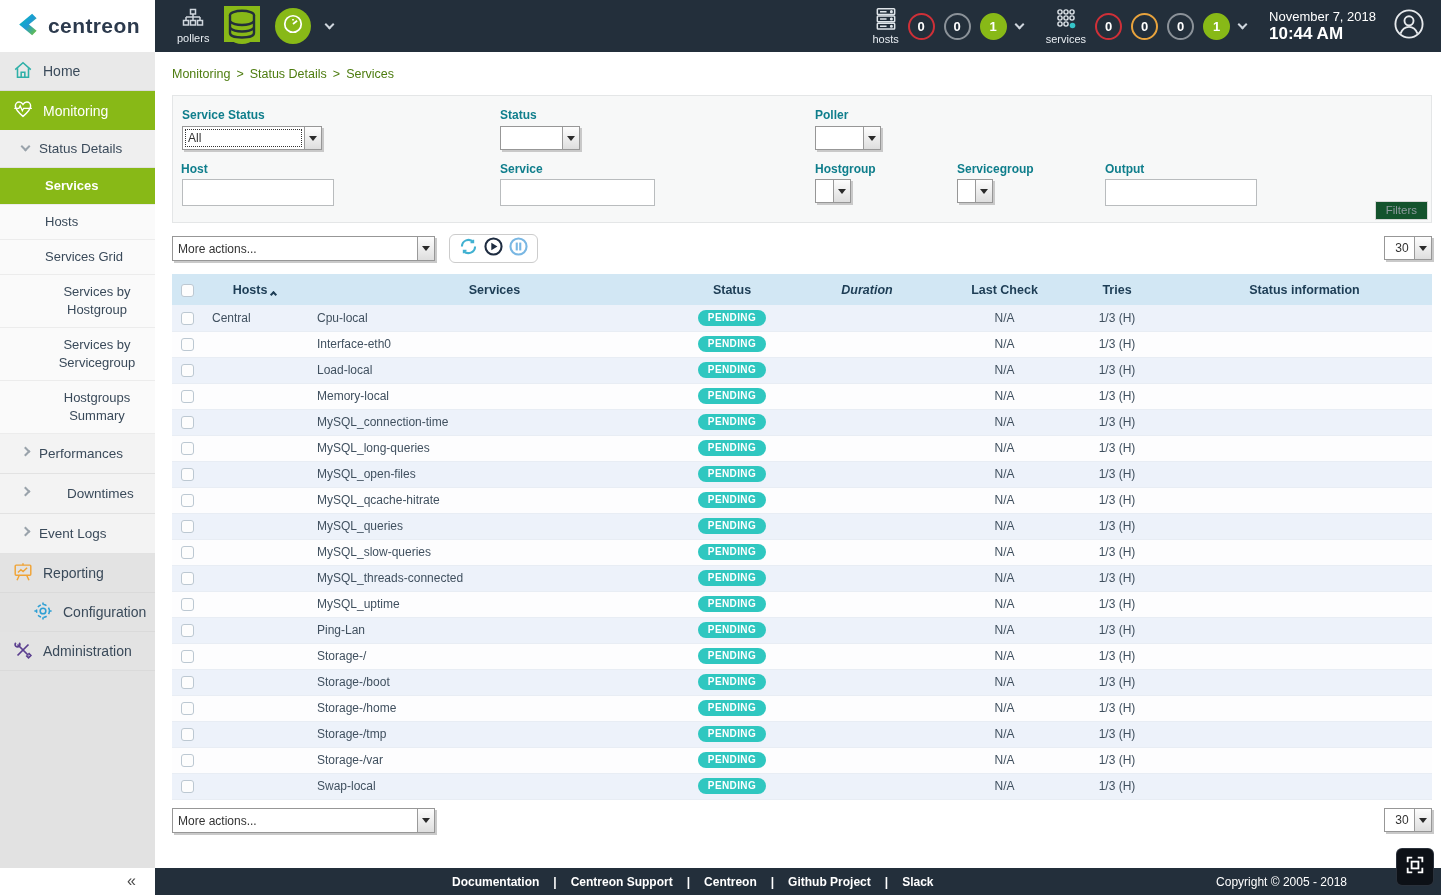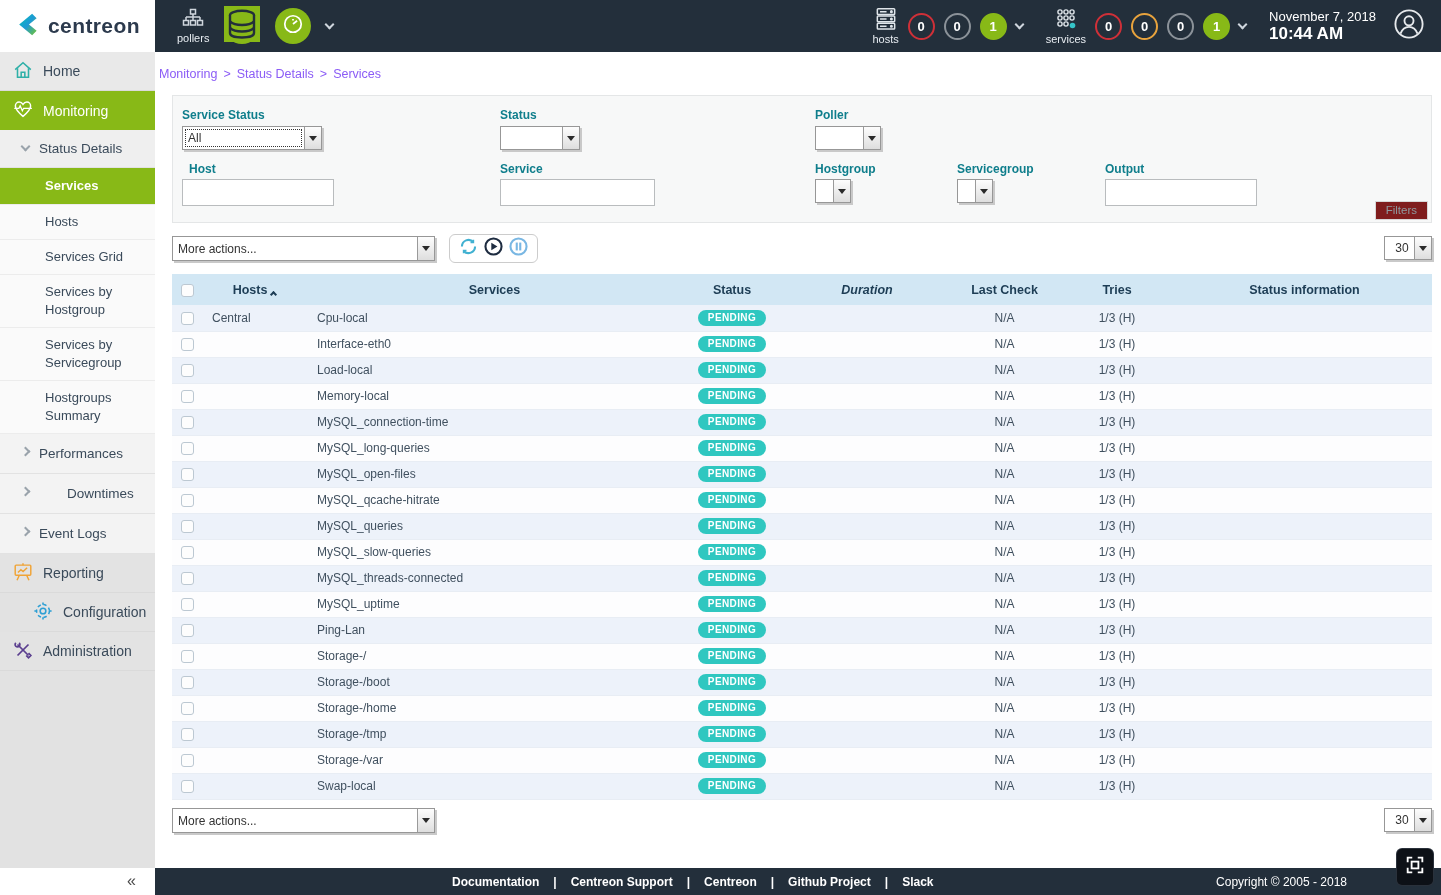--- a/index.html
+++ b/index.html
@@ -25,41 +25,41 @@
   .counter.red { border-color:#cf3038; }
   .counter.orange { border-color:#e8a33d; }
   .counter.gray { border-color:#8b9299; }
   .counter.green { border-color:#88b917; background:#88b917; }
   .counters { display:flex; align-items:center; gap:9px; }
   .datetime { text-align:left; color:#fff; margin-left:14px; margin-right:8px; }
   .datetime .date { font-size:13px; }
   .datetime .time { font-size:17px; font-weight:bold; }
   
   .sidebar { position:absolute; top:52px; left:0; width:155px; bottom:27px; background:#e2e2e2; }
-  .nav-item { display:flex; align-items:center; font-size:14px; color:#3a4a5a; cursor:default; }
+  .nav-item { display:flex; align-items:center; font-size:14px; color:#3a4a5a; cursor:default;text-align:center; }
   .nav-lvl0 { height:39px; gap:9px; padding-left:12px; background:#e9e9e9; border-bottom:1px solid #dadada; }
   .nav-lvl0.green { background:#88b917; color:#fff; border-bottom:none; }
   .nav-lvl1 { height:38px; gap:10px; padding-left:22px; background:#efefef; border-bottom:1px solid #e2e2e2; font-size:13.5px; }
   .nav-lvl2 { min-height:35px; padding:0 6px 0 45px; background:#fafafa; border-bottom:1px solid #ececec; font-size:13px; line-height:1.4; }
   .nav-lvl2.two { min-height:53px; }
   .nav-lvl2.green { background:#88b917; color:#fff; font-weight:bold; }
   .collapse-glyph { position:absolute; left:127px; bottom:-22px; font-size:16px; color:#4a4a4a; }
   
   .content { position:absolute; left:155px; top:52px; right:0; bottom:27px; background:#fff; }
-  .breadcrumb { position:absolute; top:15px; left:4px; font-size:12.5px; color:#8b5cf6; }
+  .breadcrumb { position:absolute; top:15px; left:17px; font-size:12.5px; color:#4d7c0f; }
   .breadcrumb .sep { margin:0 6px; }
   .filter-panel { position:absolute; top:43px; left:17px; width:1260px; height:128px; background:#f7f8f8; border:1px solid #e4e6e7; }
   .flabel { position:absolute; font-size:12px; font-weight:bold; color:#0f7e8c; }
   .wsel { position:absolute; height:24px; background:#fff; border:1px solid #979797; box-shadow:2px 2px 0 #c9c9c9; display:flex; align-items:stretch; font-size:12px; color:#333; }
   .wsel .txt { flex:1; display:flex; align-items:center; padding-left:5px; }
   .wsel.focused .txt { outline:1px dotted #333; outline-offset:-3px; }
   .wsel .btn { width:17px; border-left:1px solid #9a9a9a; background:linear-gradient(#fdfdfd,#dedede); display:flex; align-items:center; justify-content:center; }
   .tri { width:0; height:0; border-left:4px solid transparent; border-right:4px solid transparent; border-top:5px solid #2a2a2a; }
   .tinput { position:absolute; height:27px; width:152px; border:1px solid #b9bcbe; background:#fff; font:12px "Liberation Sans",sans-serif; padding:0 5px; }
-  .filters-tab { position:absolute; right:3px; bottom:2px; background:#7f1d1d; border:1px solid #d8d8d8; color:#8f9a9f; font-size:11.5px; padding:2px 10px 3px; }
+  .filters-tab { position:absolute; right:3px; bottom:2px; background:#14532d; border:1px solid #d8d8d8; color:#8f9a9f; font-size:11.5px; padding:2px 10px 3px; }
   
   .toolbar { position:absolute; top:184px; left:17px; width:1260px; height:26px; }
   .icon-group { position:absolute; left:277px; top:-2px; height:29px; border:1px solid #ccc; border-radius:6px; background:#fff; display:flex; align-items:center; gap:4px; padding:0 8px; }
   .pagesel { position:absolute; right:0; top:0; width:48px; }
   
   .svc-table { position:absolute; top:222px; left:17px; width:1260px; border-collapse:collapse; table-layout:fixed; }
   .svc-table th { background:#d2e7f4; height:31px; font-size:12.5px; color:#1d3d55; font-weight:bold; }
   .svc-table td { height:26px; font-size:12px; color:#40505f; border-bottom:1px solid #e8edf4; text-align:center; }
   .svc-table tr:nth-child(odd) td { background:#edf2fa; }
   .svc-table tr:nth-child(even) td { background:#fdfdfe; }
@@ -308,21 +308,21 @@
     </div>
 
     <span class="flabel" style="left:642px;top:12px;">Poller</span>
     <div class="wsel" style="left:642px;top:30px;width:66px;">
       <span class="txt"></span>
       <span class="btn">
           <span class="tri"></span>
         </span>
     </div>
 
-    <span class="flabel" style="left:16px;top:66px;">Host</span>
+    <span class="flabel" style="left:8px;top:66px;">Host</span>
     <input class="tinput" style="left: 9px; top: 83px;" value="">
 
     <span class="flabel" style="left:327px;top:66px;">Service</span>
     <input class="tinput" style="left: 327px; top: 83px; width: 155px;" value="">
 
     <span class="flabel" style="left:642px;top:66px;">Hostgroup</span>
     <div class="wsel" style="left:642px;top:83px;width:36px;">
       <span class="txt"></span>
       <span class="btn">
           <span class="tri"></span>

